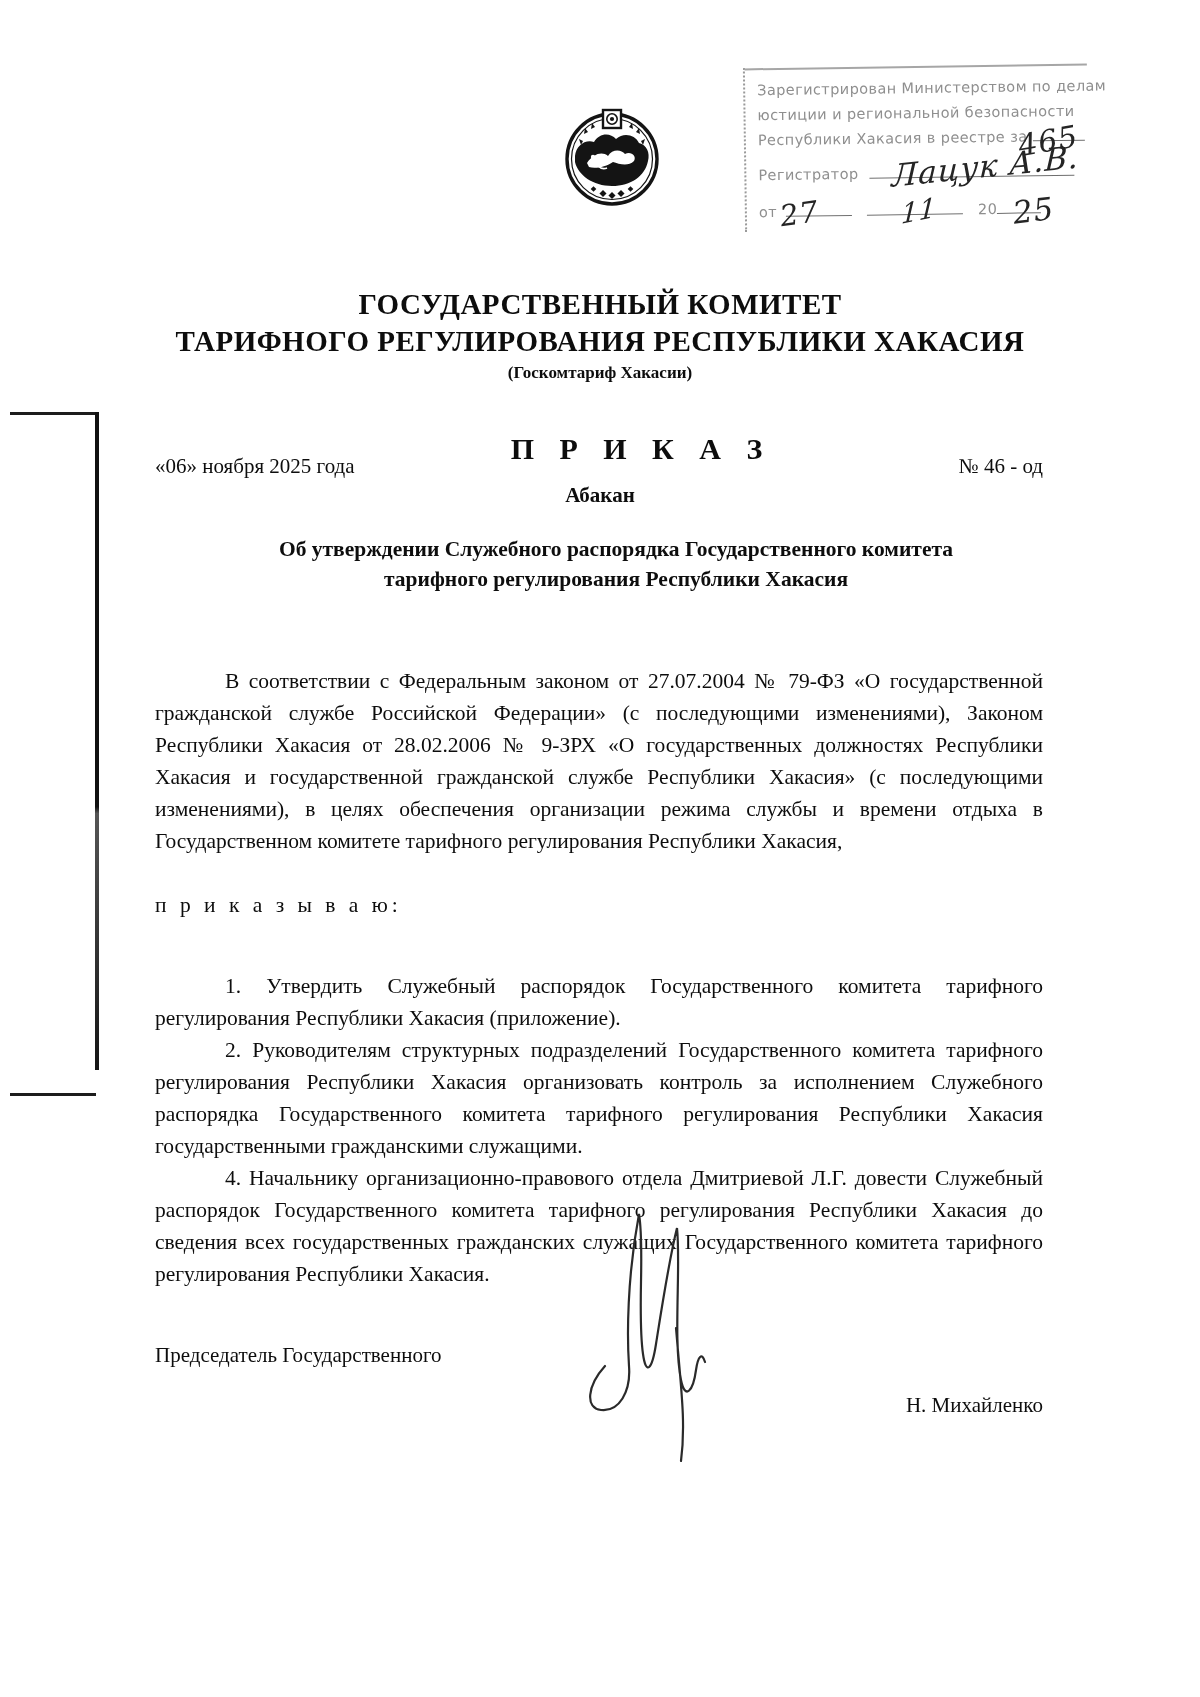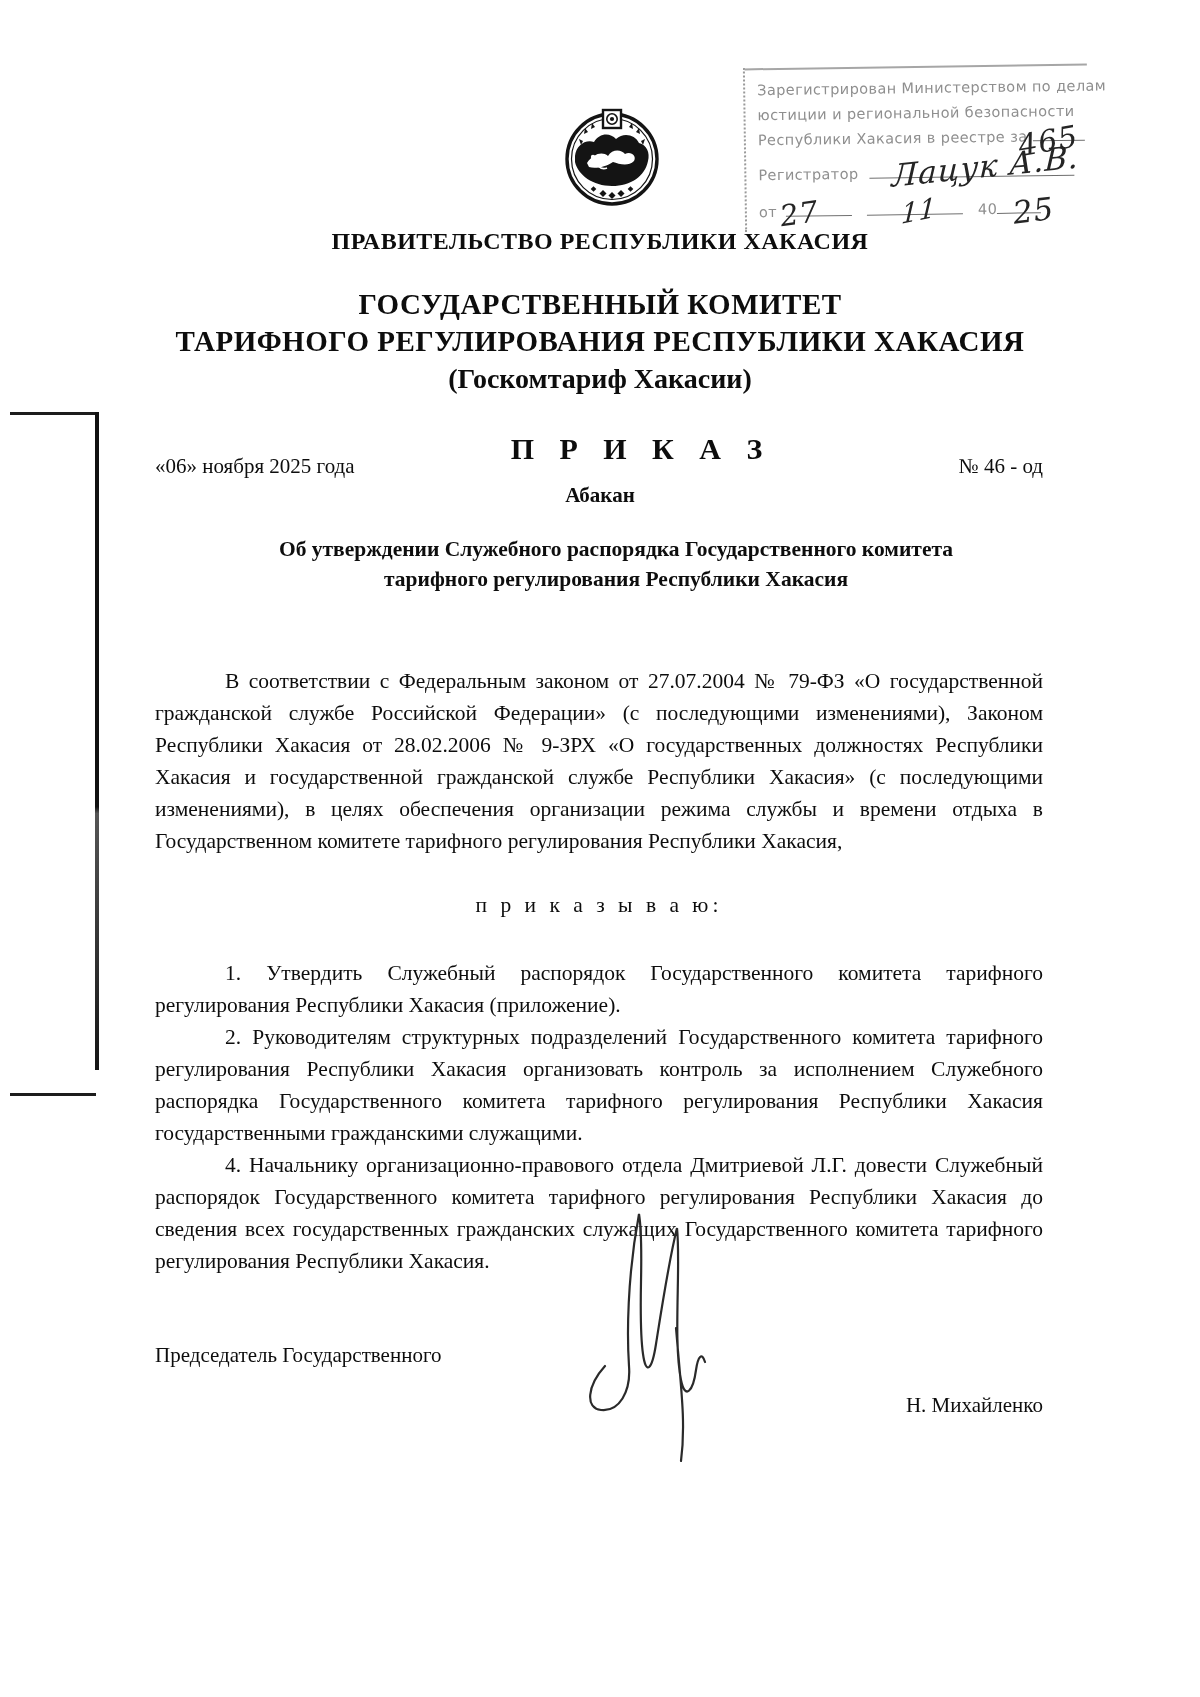--- a/index.html
+++ b/index.html
@@ -41,21 +41,21 @@
   .gov-line{
     position:absolute;top:228px;left:0;width:100%;text-align:center;
     font-weight:bold;font-size:24px;letter-spacing:0.5px;
   }
   .committee{
     position:absolute;top:286px;left:0;width:100%;text-align:center;
     font-weight:bold;font-size:29px;line-height:37px;letter-spacing:0.5px;
   }
   .committee-short{
     position:absolute;top:363px;left:0;width:100%;text-align:center;
-    font-weight:bold;font-size:28px;
+    font-weight:bold;font-size:17px;
   }
   .doc-type{
     position:absolute;top:432px;left:0;width:100%;text-align:center;
     font-weight:bold;font-size:30px;letter-spacing:9px;padding-left:41px;
   }
   .meta-row{
     position:absolute;top:454px;left:155px;right:157px;
     display:flex;justify-content:space-between;font-size:21px;
   }
   .city{
@@ -66,21 +66,21 @@
     position:absolute;top:534px;left:0;width:100%;text-align:center;
     font-weight:bold;font-size:21.5px;line-height:30px;padding-left:16px;
   }
 
   
   .body-text{
     position:absolute;top:620px;left:155px;width:888px;
     font-size:21.5px;line-height:32px;text-align:justify;
   }
   .body-text p{margin:0;text-indent:70px;}
-  .body-text p.orders{margin-top:32px;margin-bottom:36px;text-indent:0;text-align:center;letter-spacing:4px;}
+  .body-text p.orders{margin-top:32px;margin-bottom:49px;text-indent:0;text-align:left;letter-spacing:4px;}
   .body-text p.first{margin-bottom:0;margin-top:45px;}
 
   
   .sig-block{
     position:absolute;top:1342px;left:155px;width:888px;
     font-size:21px;line-height:27.5px;
   }
   .sig-name{
     position:absolute;top:1393px;right:157px;font-size:21px;
   }
@@ -111,21 +111,21 @@
       </span>
     </div>
     <div class="srow" style="margin-top:12px;">
       <span>от</span>
       <span class="uline" style="width:66px;margin-left:4px;">
         <span class="hw d27">27</span>
       </span>
       <span class="uline" style="width:96px;margin-left:10px;">
         <span class="hw d11">11</span>
       </span>
-      <span style="margin-left:10px;">40</span><span class="uline" style="width:44px;"><span class="hw d25">25</span></span>
+      <span style="margin-left:10px;">20</span><span class="uline" style="width:44px;"><span class="hw d25">25</span></span>
     </div>
   </div>
 
   <div class="emblem">
     <svg viewBox="0 0 100 102" width="100" height="102" xmlns="http://www.w3.org/2000/svg">
       <circle cx="50" cy="53" r="45" fill="none" stroke="#141414" stroke-width="3.4"></circle>
       <circle cx="50" cy="53" r="40.5" fill="none" stroke="#141414" stroke-width="1.2"></circle>
       <g transform="translate(50,13)">
         <rect x="-9" y="-9" width="18" height="18" fill="#fff" stroke="#141414" stroke-width="2.4"></rect>
         <circle r="5.2" fill="none" stroke="#141414" stroke-width="1.6"></circle>
@@ -147,21 +147,20 @@
       <g fill="#141414">
         <rect x="38.5" y="85" width="5" height="5" transform="rotate(45 41 87.5)"></rect>
         <rect x="47.5" y="87" width="5" height="5" transform="rotate(45 50 89.5)"></rect>
         <rect x="56.5" y="85" width="5" height="5" transform="rotate(45 59 87.5)"></rect>
         <rect x="29.5" y="81" width="4" height="4" transform="rotate(45 31.5 83)"></rect>
         <rect x="66.5" y="81" width="4" height="4" transform="rotate(45 68.5 83)"></rect>
       </g>
     </svg>
   </div>
 
-  <div class="gov-line">ПРАВИТЕЛЬСТВО РЕСПУБЛИКИ ХАКАСИЯ</div>
   <div class="committee">
     <div>ГОСУДАРСТВЕННЫЙ КОМИТЕТ</div>
     <div>ТАРИФНОГО РЕГУЛИРОВАНИЯ РЕСПУБЛИКИ ХАКАСИЯ</div>
   </div>
   <div class="committee-short">(Госкомтариф Хакасии)</div>
 
   <div class="doc-type">П Р И К А З</div>
 
   <div class="meta-row">
     <span>«06» ноября 2025 года</span>

